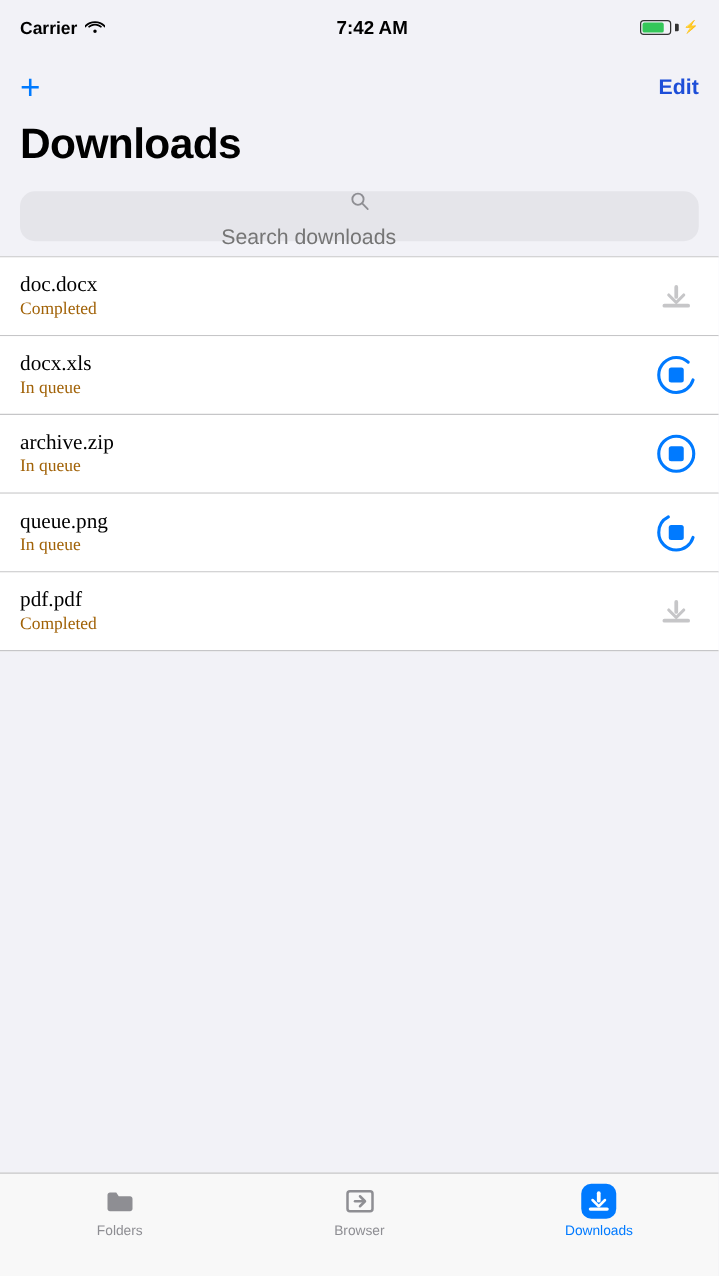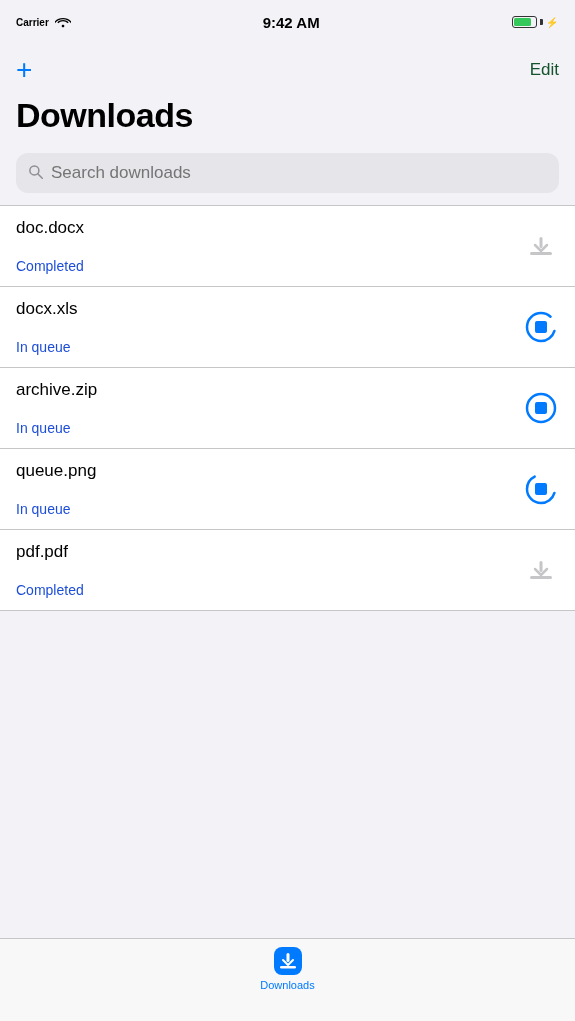--- a/index.html
+++ b/index.html
@@ -24,21 +24,21 @@
       justify-content: space-between;
       padding: 0 16px;
       font-size: 15px;
       font-weight: 600;
     }
     .status-left {
       display: flex;
       align-items: center;
       gap: 6px;
     }
-    .status-carrier { font-size: 10px; font-weight: 600; }
+    .status-carrier { font-size: 14px; font-weight: 600; }
     .wifi-icon svg { width: 16px; height: 12px; }
     .status-center { font-size: 15px; font-weight: 600; }
     .status-right {
       display: flex;
       align-items: center;
       gap: 4px;
     }
     .battery-icon {
       display: flex;
       align-items: center;
@@ -83,25 +83,25 @@
       font-size: 28px;
       color: #007aff;
       line-height: 1;
       background: none;
       border: none;
       cursor: pointer;
       padding: 0;
     }
     .nav-edit-btn {
       font-size: 17px;
-      color: #14532d;
+      color: #1d4ed8;
       background: none;
       border: none;
       cursor: pointer;
-      font-weight: 400;
+      font-weight: 700;
     }
 
     
     .page-title-area {
       background: #f2f2f7;
       padding: 0 16px 10px 16px;
     }
     .page-title {
       font-size: 34px;
       font-weight: 700;
@@ -115,20 +115,21 @@
       padding: 8px 16px 12px 16px;
     }
     .search-container {
       background: #e5e5ea;
       border-radius: 12px;
       height: 40px;
       display: flex;
       align-items: center;
       padding: 0 12px;
       gap: 8px;
+      flex-direction: column;
     }
     .search-icon-wrap {
       color: #8e8e93;
       font-size: 15px;
     }
     .search-input {
       border: none;
       background: transparent;
       font-size: 17px;
       color: #8e8e93;
@@ -141,35 +142,35 @@
       background: #fff;
       border-top: 0.5px solid #c6c6c8;
     }
     .list-item {
       display: flex;
       align-items: center;
       justify-content: space-between;
       padding: 12px 16px;
       border-bottom: 0.5px solid #c6c6c8;
       background: #fff;
+      font-family: Liberation Serif, serif;
     }
     .list-item-text {
       display: flex;
       flex-direction: column;
       gap: 2px;
     }
     .item-filename {
       font-size: 17px;
       color: #000;
       font-weight: 400;
     }
     .item-status {
       font-size: 14px;
-      color: #1d4ed8;
-      margin-top: 18px;
+      color: #a16207;
     }
     .item-action {
       width: 36px;
       height: 36px;
       display: flex;
       align-items: center;
       justify-content: center;
     }
 
     
@@ -215,21 +216,21 @@
   <div class="status-left">
     <span class="status-carrier">Carrier</span>
     <span class="wifi-icon">
       <svg viewBox="0 0 24 16" fill="none" xmlns="http://www.w3.org/2000/svg">
         <path d="M12 12c1.1 0 2 .9 2 2s-.9 2-2 2-2-.9-2-2 .9-2 2-2z" fill="#000"></path>
         <path d="M12 7c2.76 0 5.26 1.12 7.07 2.93l1.41-1.41C18.24 6.33 15.26 5 12 5S5.76 6.33 3.52 8.52l1.41 1.41C6.74 8.12 9.24 7 12 7z" fill="#000"></path>
         <path d="M12 2C6.48 2 1.48 4.48-1.42 8.42l1.41 1.41C2.89 6.37 7.19 4 12 4s9.11 2.37 12.01 5.83l1.41-1.41C22.52 4.48 17.52 2 12 2z" fill="#000"></path>
       </svg>
     </span>
   </div>
-  <div class="status-center">9:42 AM</div>
+  <div class="status-center">7:42 AM</div>
   <div class="status-right">
     <div class="battery-icon">
       <div class="battery-body">
         <div class="battery-fill"></div>
       </div>
       <div class="battery-tip"></div>
     </div>
     <span class="bolt-icon">⚡</span>
   </div>
 </div>
@@ -323,21 +324,39 @@
         <rect x="12.5" y="5" width="3" height="11" rx="1.5" fill="#c6c6c8"></rect>
         <path d="M8 13 L14 19 L20 13" stroke="#c6c6c8" stroke-width="2.5" stroke-linecap="round" stroke-linejoin="round" fill="none"></path>
       </svg>
     </div>
   </div>
 
 </div>
 
 <div class="tab-bar">
 
-
+  <div class="tab-item">
+    <div class="tab-icon">
+      <svg width="26" height="26" viewBox="0 0 26 26" fill="none">
+        <path d="M3 8C3 6.9 3.9 6 5 6H10L12 9H21C22.1 9 23 9.9 23 11V19C23 20.1 22.1 21 21 21H5C3.9 21 3 20.1 3 19V8Z" fill="#8e8e93"></path>
+      </svg>
+    </div>
+    <span class="tab-label">Folders</span>
+  </div>
+
+  <div class="tab-item">
+    <div class="tab-icon">
+      <svg width="26" height="26" viewBox="0 0 26 26" fill="none">
+        <rect x="3" y="5" width="20" height="16" rx="2" stroke="#8e8e93" stroke-width="2" fill="none"></rect>
+        <path d="M13 9 L17 13 L13 17" stroke="#8e8e93" stroke-width="2" stroke-linecap="round" stroke-linejoin="round"></path>
+        <path d="M9 13 H16" stroke="#8e8e93" stroke-width="2" stroke-linecap="round"></path>
+      </svg>
+    </div>
+    <span class="tab-label">Browser</span>
+  </div>
 
   <div class="tab-item">
     <div class="tab-icon">
       <div style="background:#007aff; border-radius:8px; width:36px; height:28px; display:flex; align-items:center; justify-content:center;">
         <svg width="20" height="20" viewBox="0 0 20 20" fill="none">
           <rect x="2" y="15" width="16" height="2.5" rx="1.25" fill="white"></rect>
           <rect x="8.5" y="2" width="3" height="9" rx="1.5" fill="white"></rect>
           <path d="M5 9 L10 14 L15 9" stroke="white" stroke-width="2" stroke-linecap="round" stroke-linejoin="round" fill="none"></path>
         </svg>
       </div>

